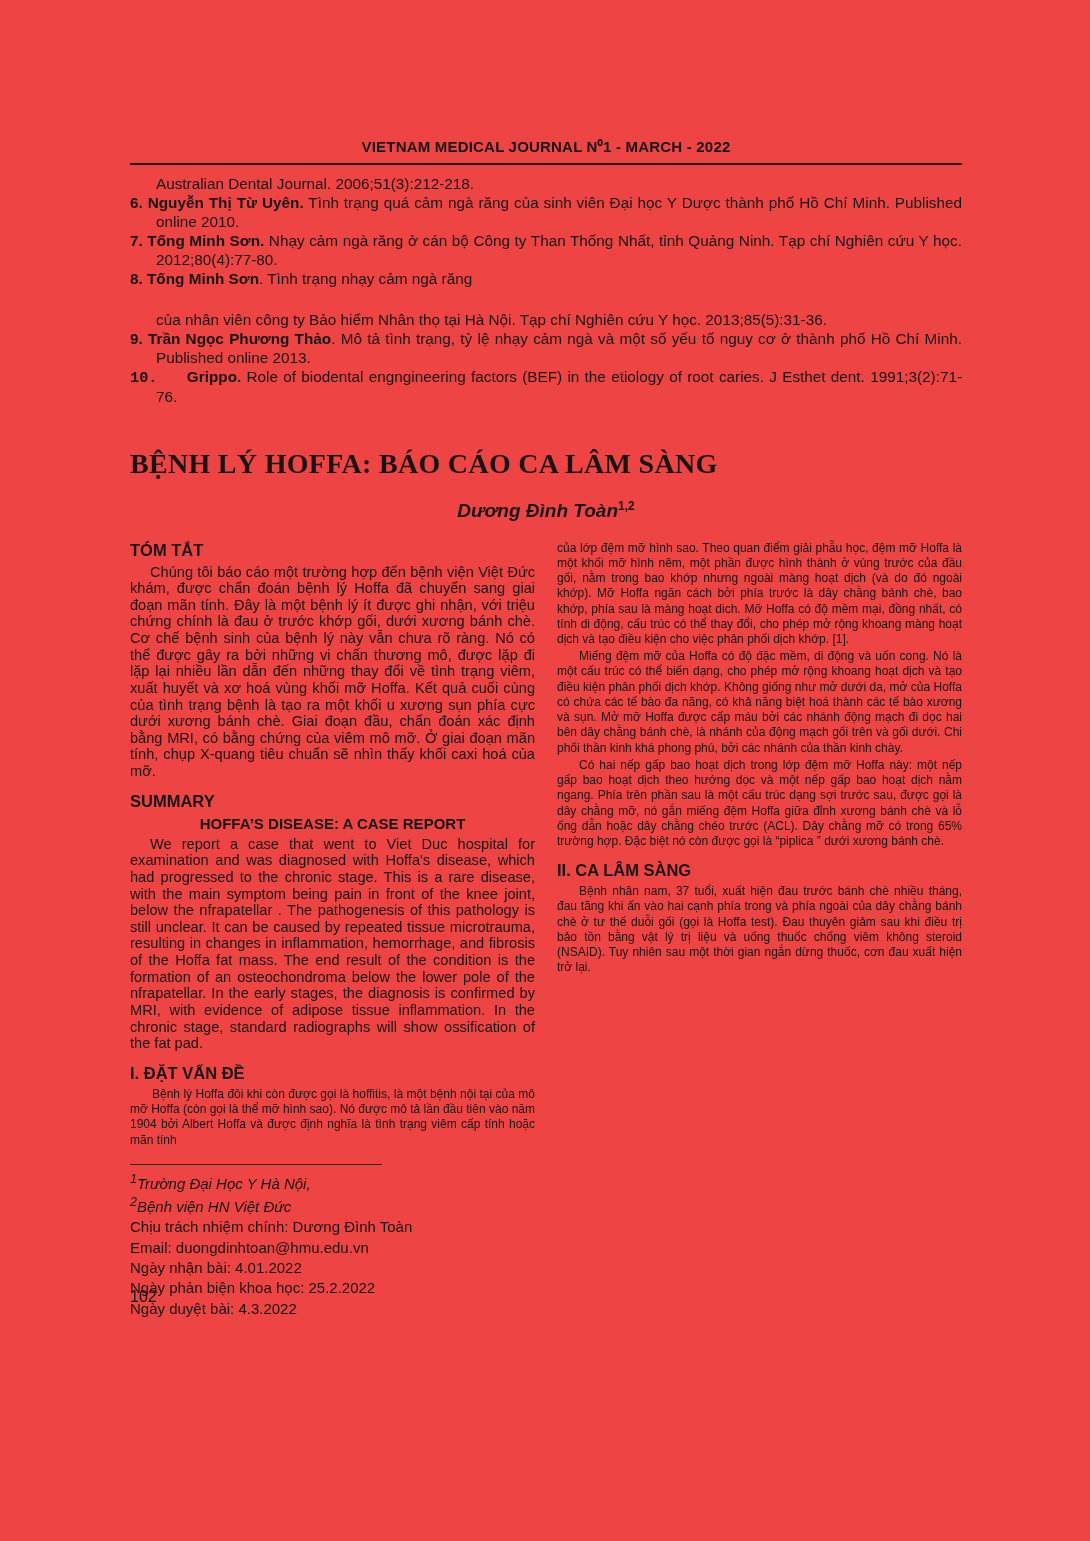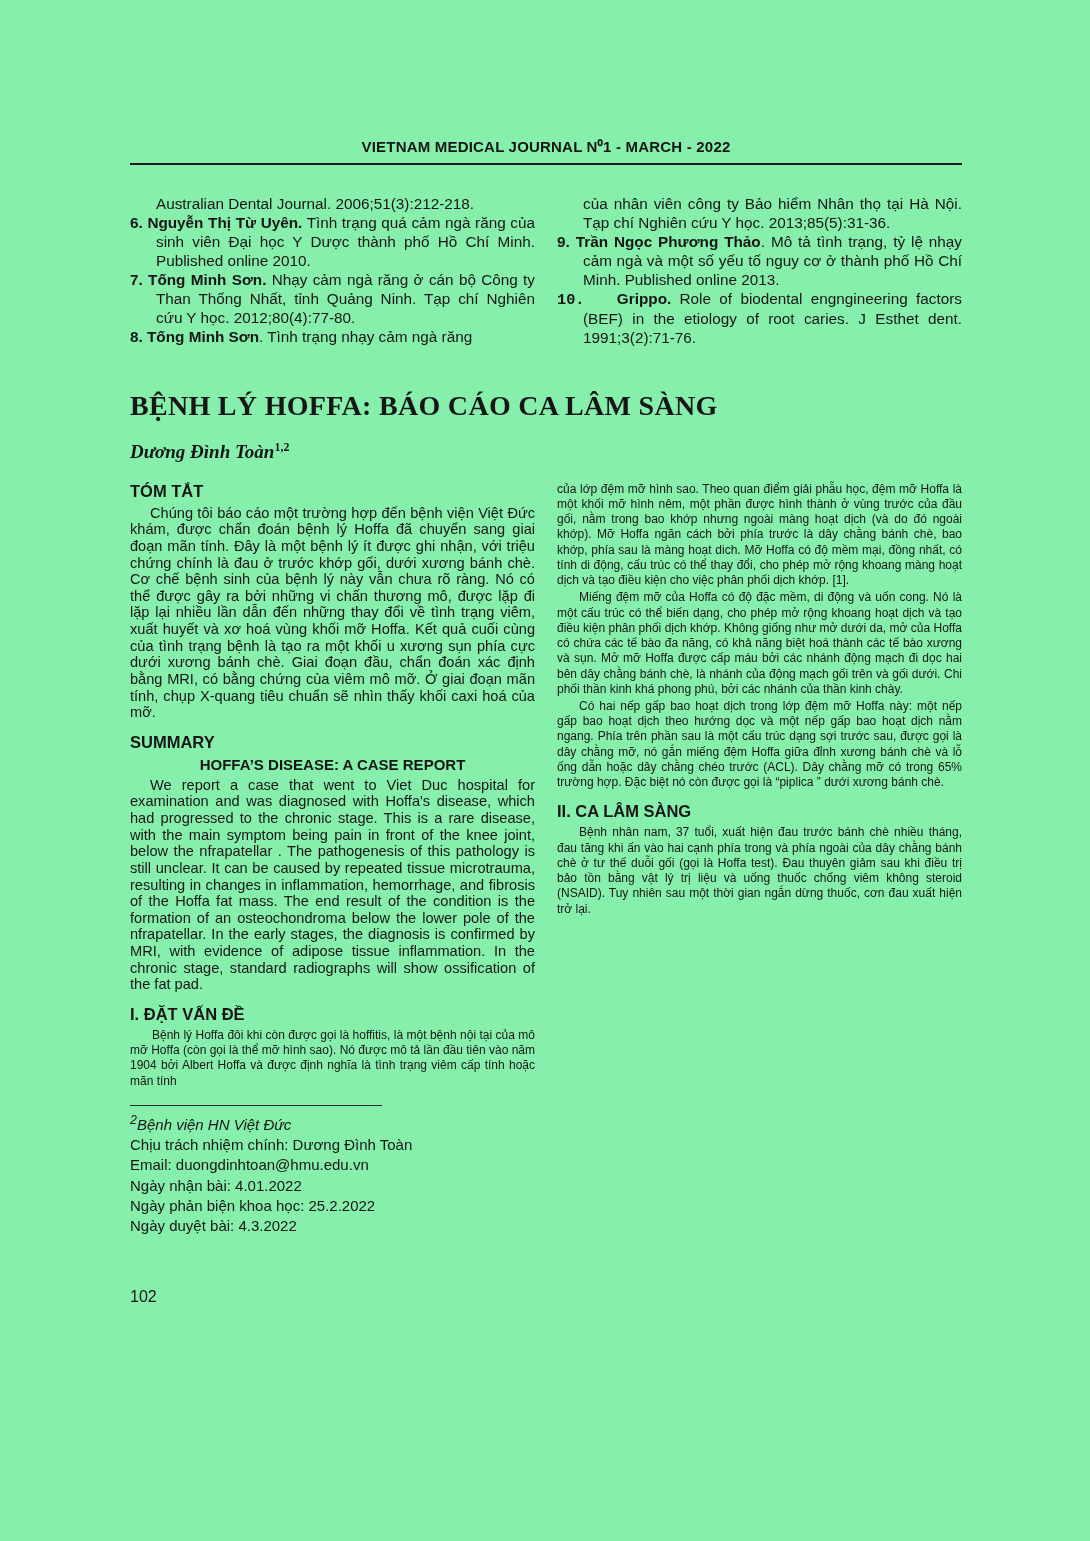--- a/index.html
+++ b/index.html
@@ -1,41 +1,41 @@
 <!DOCTYPE html>
 <html><head>
 <meta charset="utf-8">
 <style>
   * { box-sizing: border-box; }
   html, body { margin: 0; padding: 0; background: #d9d9d9; }
   .page {
-    width: 1090px; height: 1541px; margin: 0 auto; background: #86efac;
+    width: 1090px; height: 1541px; margin: 0 auto; background: #ef4444;
     color: #161616; position: relative;
     font-family: "Liberation Sans", sans-serif;
     padding: 136px 128px 0 130px;
     overflow: hidden;
   }
   
   .journal-header {
     text-align: center; font-weight: bold; font-size: 15px; letter-spacing: .2px;
     padding-bottom: 7px; border-bottom: 2px solid #1c1c1c;
   }
   
-  .refs { display: flex; gap: 22px; margin-top: 30px; }
+  .refs { display: flex; gap: 22px; margin-top: 10px; flex-direction: column; }
   .refs .rcol { flex: 1; font-size: 15.3px; line-height: 1.24; text-align: justify; }
   .ref { margin: 0; padding-left: 26px; text-indent: -26px; }
   .ref-cont { margin: 0; padding-left: 26px; text-indent: 0; }
   .rnum.wide { margin-right: 24px; font-family: Liberation Mono, monospace; }
   
   .article-title {
     font-family: "Liberation Serif", serif; font-weight: bold; font-size: 28px;
     text-align: left; margin-top: 42px; letter-spacing: .3px;
   }
   .article-author {
-    text-align: left; font-family: Liberation Serif, serif;
+    text-align: center; font-family: Liberation Sans, sans-serif;
     font-weight: bold; font-style: italic; font-size: 19px; margin-top: 12px;
   }
   .article-author sup { font-size: 12px; font-style: normal; }
   
   .body-cols { display: flex; gap: 22px; margin-top: 18px; justify-content: flex-end; }
   .bcol { flex: 1; }
   .h-sec { font-size: 16.5px; font-weight: bold; margin: 12px 0 4px; }
   .h-sec.first { margin-top: 0; }
   .abstract { font-size: 14.6px; line-height: 1.14; text-align: justify; }
   .abstract p { margin: 0; text-indent: 20px; }
@@ -88,20 +88,21 @@
         <p>We report a case that went to Viet Duc hospital for examination and was diagnosed with Hoffa's disease, which had progressed to the chronic stage. This is a rare disease, with the main symptom being pain in front of the knee joint, below the nfrapatellar . The pathogenesis of this pathology is still unclear. It can be caused by repeated tissue microtrauma, resulting in changes in inflammation, hemorrhage, and fibrosis of the Hoffa fat mass. The end result of the condition is the formation of an osteochondroma below the lower pole of the nfrapatellar. In the early stages, the diagnosis is confirmed by MRI, with evidence of adipose tissue inflammation. In the chronic stage, standard radiographs will show ossification of the fat pad.</p>
       </div>
 
       <div class="h-sec">I. ĐẶT VẤN ĐỀ</div>
       <div class="body-text">
         <p>Bệnh lý Hoffa đôi khi còn được gọi là hoffitis, là một bệnh nội tại của mô mỡ Hoffa (còn gọi là thể mỡ hình sao). Nó được mô tả lần đầu tiên vào năm 1904 bởi Albert Hoffa và được định nghĩa là tình trạng viêm cấp tính hoặc mãn tính</p>
       </div>
 
       <div class="footnote">
         <hr class="footnote-rule">
+        <div class="affil"><sup>1</sup><span>Trường Đại Học Y Hà Nội,</span></div>
         <div class="affil"><sup>2</sup><span>Bệnh viện HN Việt Đức</span></div>
         <div>Chịu trách nhiệm chính: Dương Đình Toàn</div>
         <div>Email: duongdinhtoan@hmu.edu.vn</div>
         <div>Ngày nhận bài: 4.01.2022</div>
         <div>Ngày phản biện khoa học: 25.2.2022</div>
         <div>Ngày duyệt bài: 4.3.2022</div>
       </div>
     </div>
 
     <div class="bcol">

